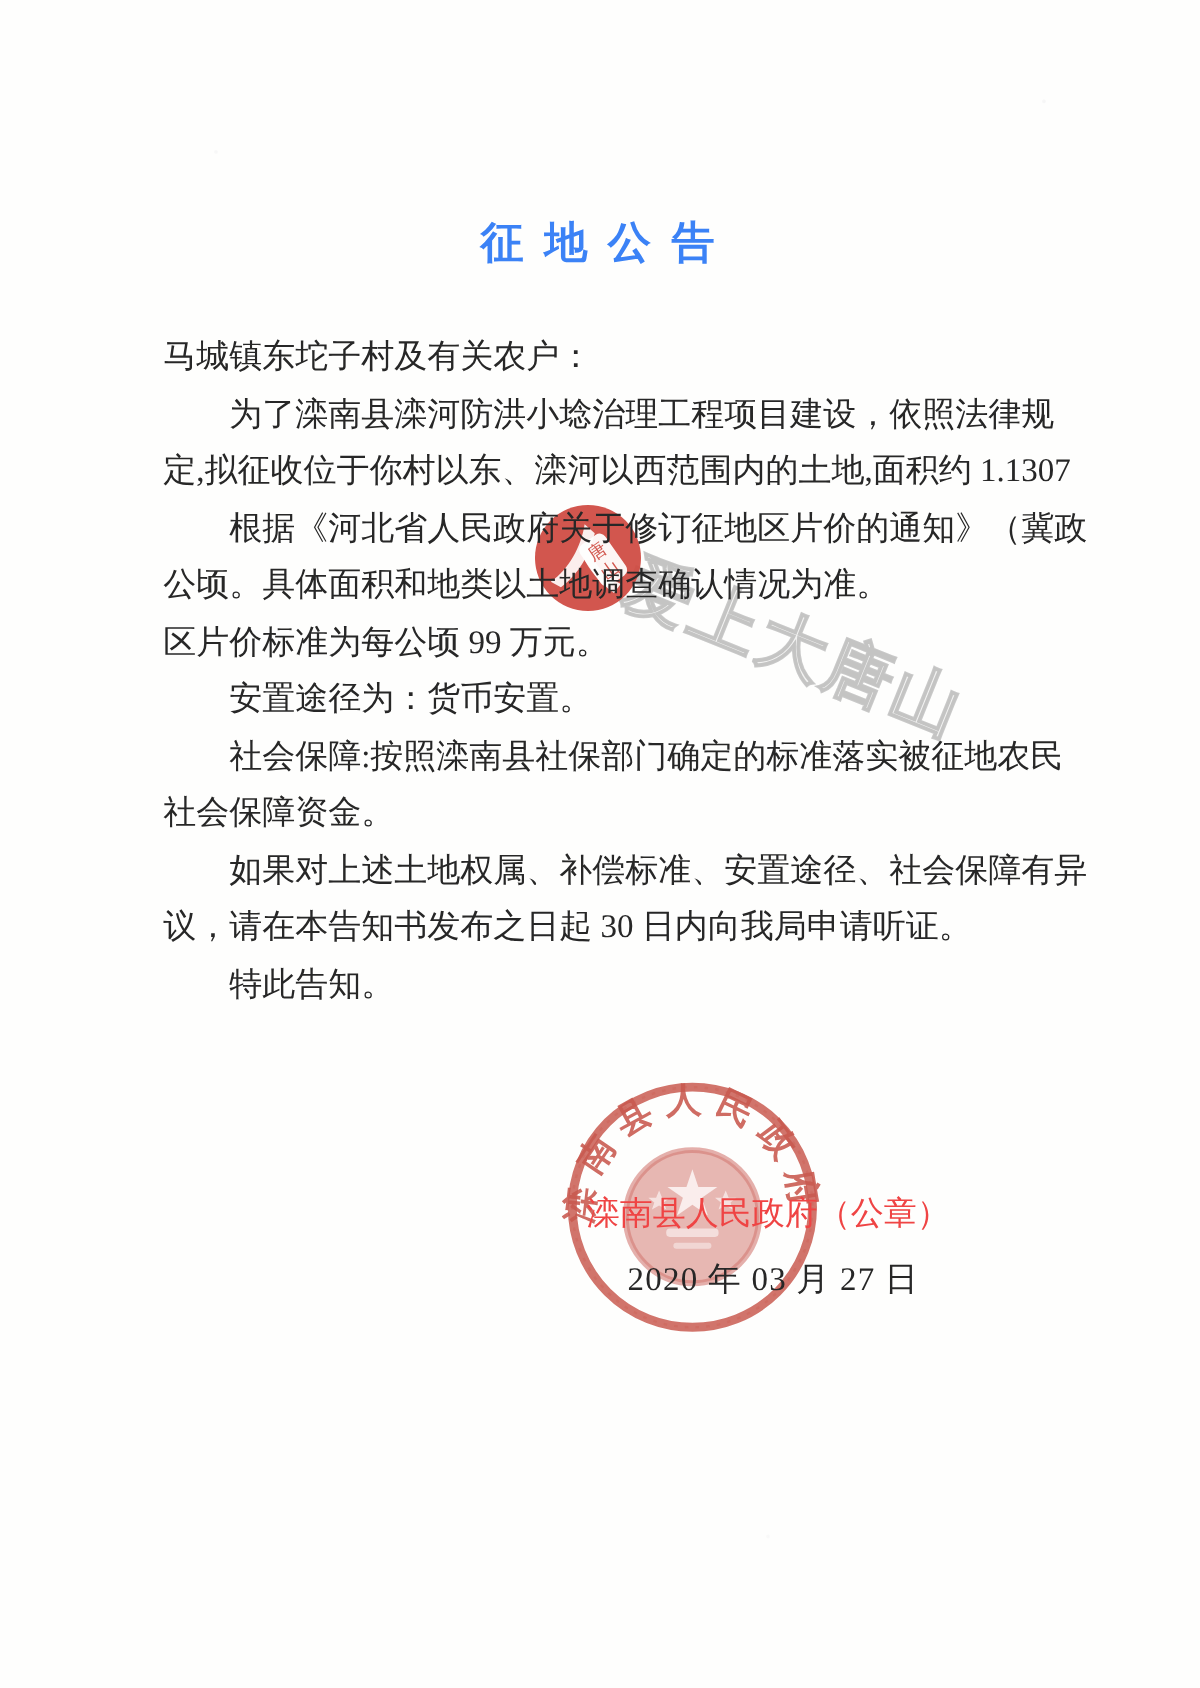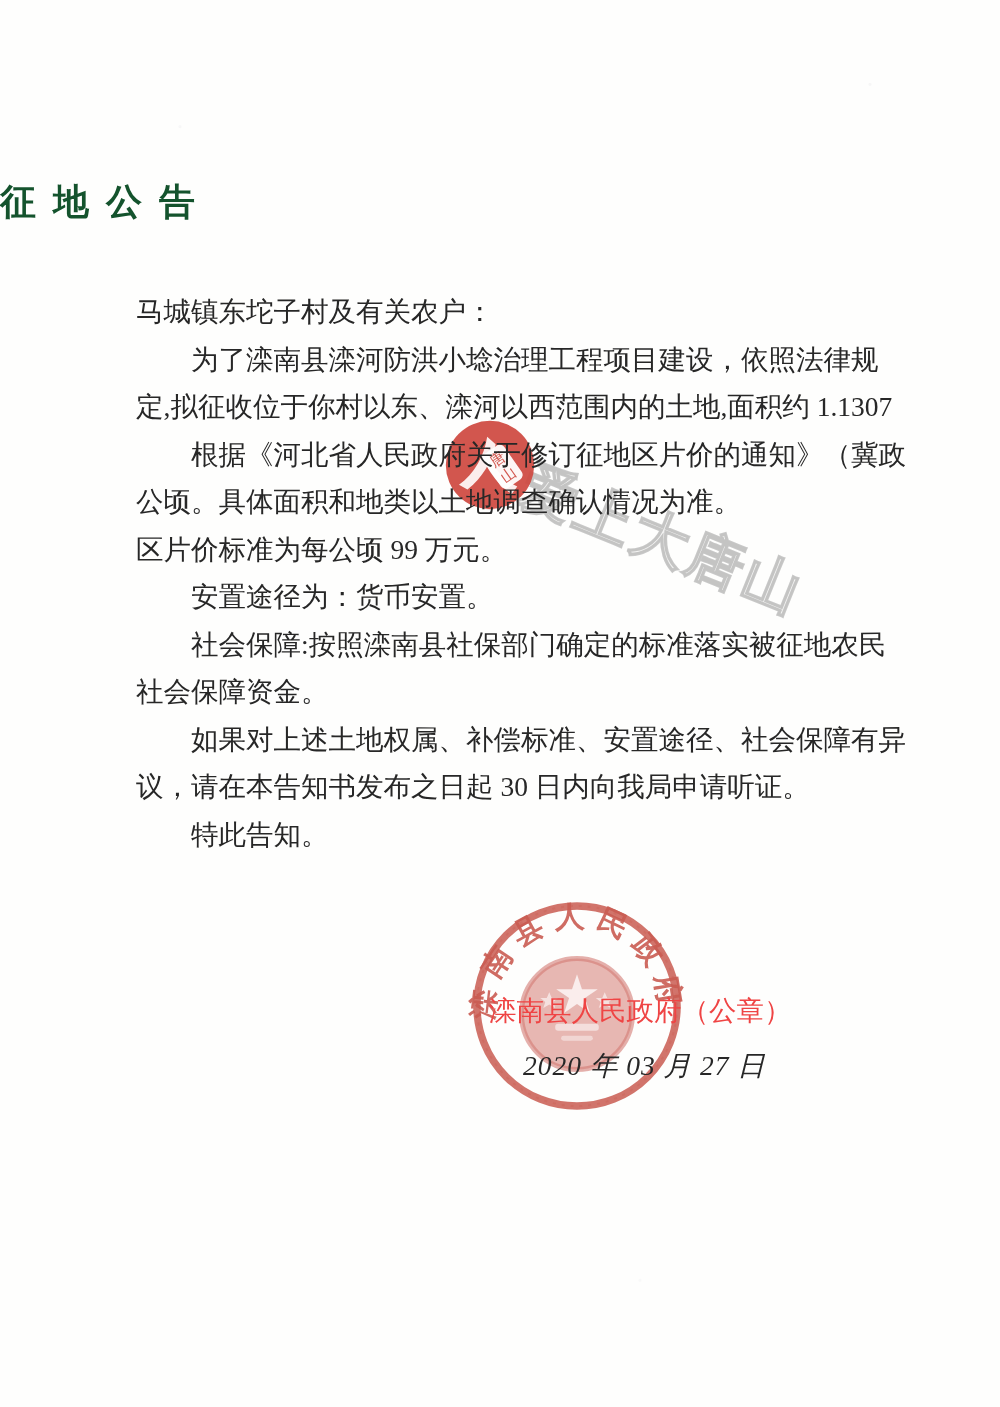--- a/index.html
+++ b/index.html
@@ -22,29 +22,30 @@
     position:absolute;inset:0;
     background:
       radial-gradient(circle at 18% 9%, rgba(120,120,140,.05) 0 1px, transparent 2px),
       radial-gradient(circle at 87% 6%, rgba(120,120,140,.06) 0 1px, transparent 2px),
       radial-gradient(circle at 64% 91%, rgba(120,120,140,.04) 0 1px, transparent 2px);
     pointer-events:none;
   }
   .doc-title{
     position:absolute;
     left:0; right:0; top:178px;
+    text-align:center;
     font-size:36px;
     font-weight:bold;
     letter-spacing:4px;
-    color:#14532d;
+    color:#3b82f6;
     z-index:2;
   }
   .doc-body{
     position:absolute;
-    left:136px; top:288px;
+    left:136px; top:273px;
     width:746px;
     font-size:27.5px;
     line-height:47.5px;
     color:#272727;
     z-index:2;
   }
   .doc-line{white-space:nowrap;}
   .signature-line{
     position:absolute;
     left:489px; top:993px;
@@ -54,21 +55,20 @@
     z-index:3;
   }
   .date-line{
     position:absolute;
     left:523px; top:1048px;
     font-size:27.5px;
     letter-spacing:1px;
     color:#272727;
     white-space:nowrap;
     z-index:3;
-    font-style:italic;
   }
   
   .seal{
     position:absolute;
     left:468px; top:897px;
     width:218px; height:218px;
     z-index:1;
     opacity:.88;
   }
   

